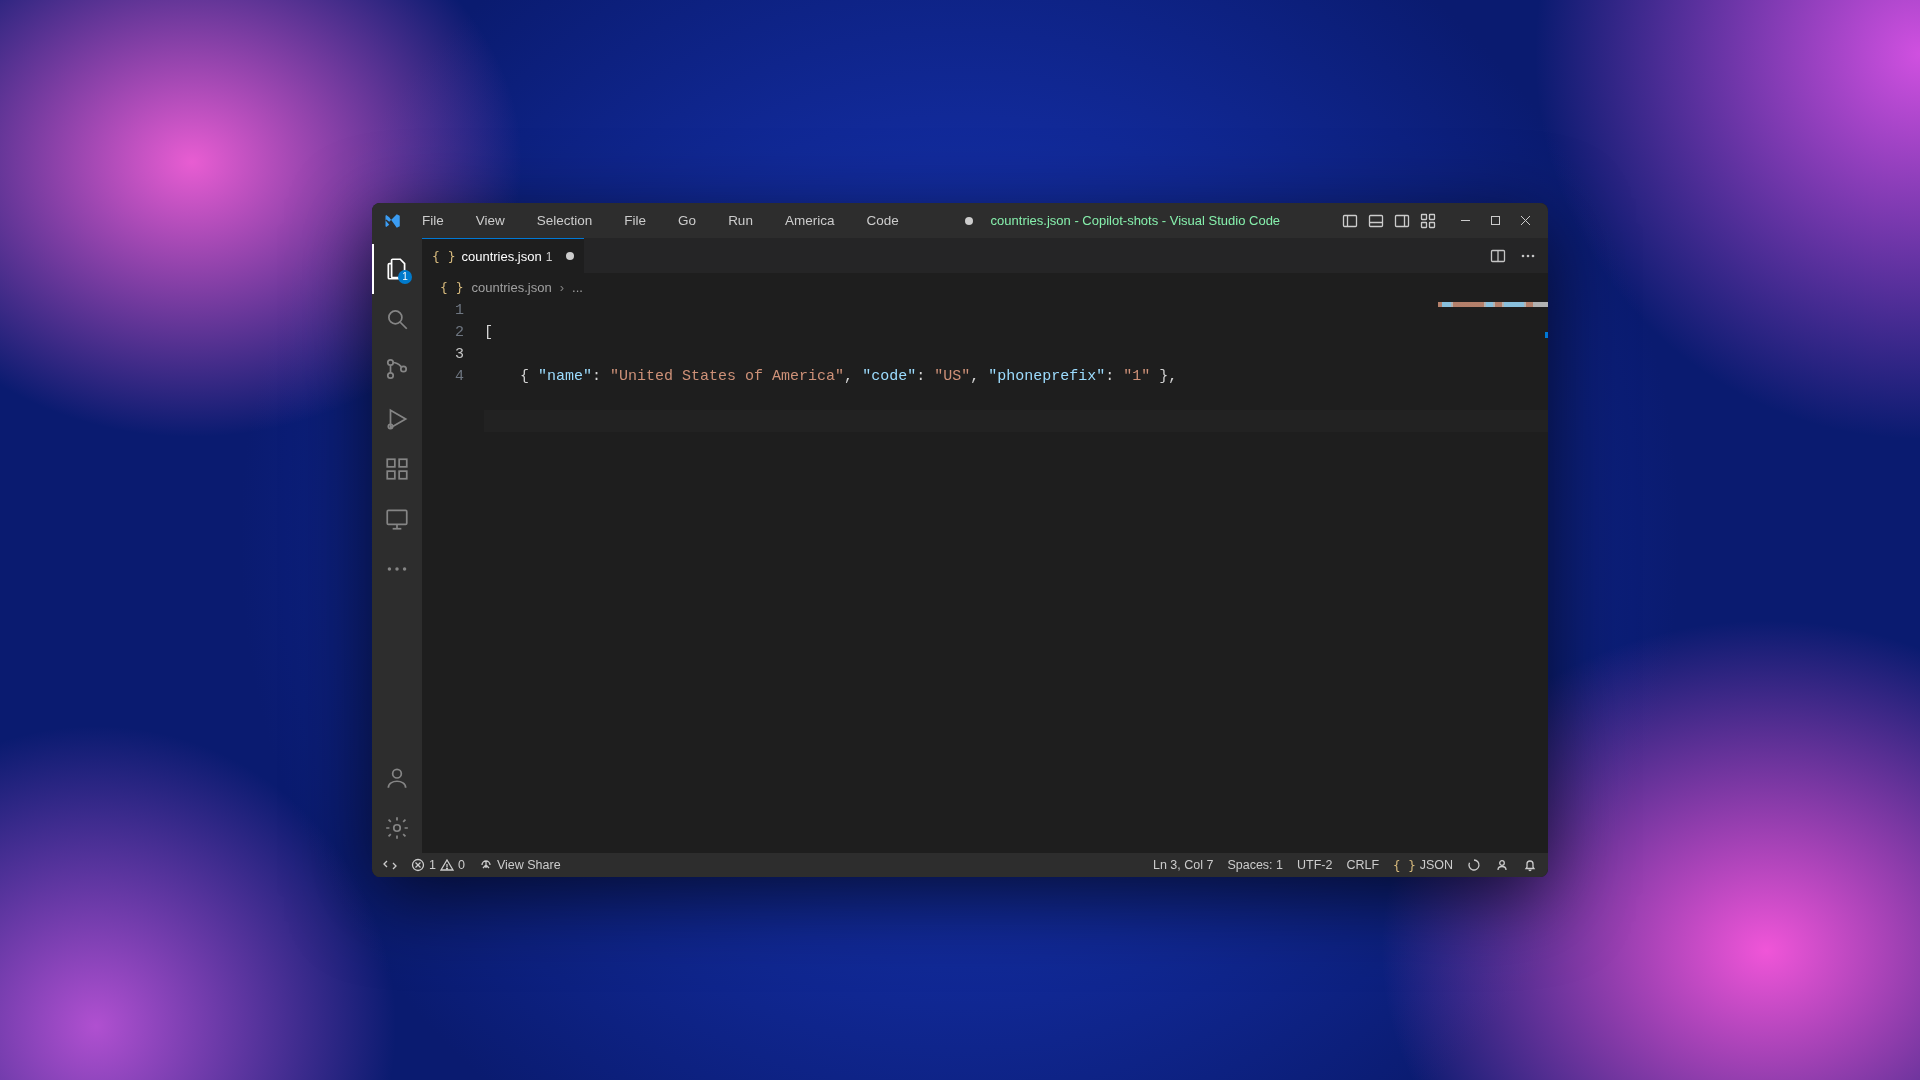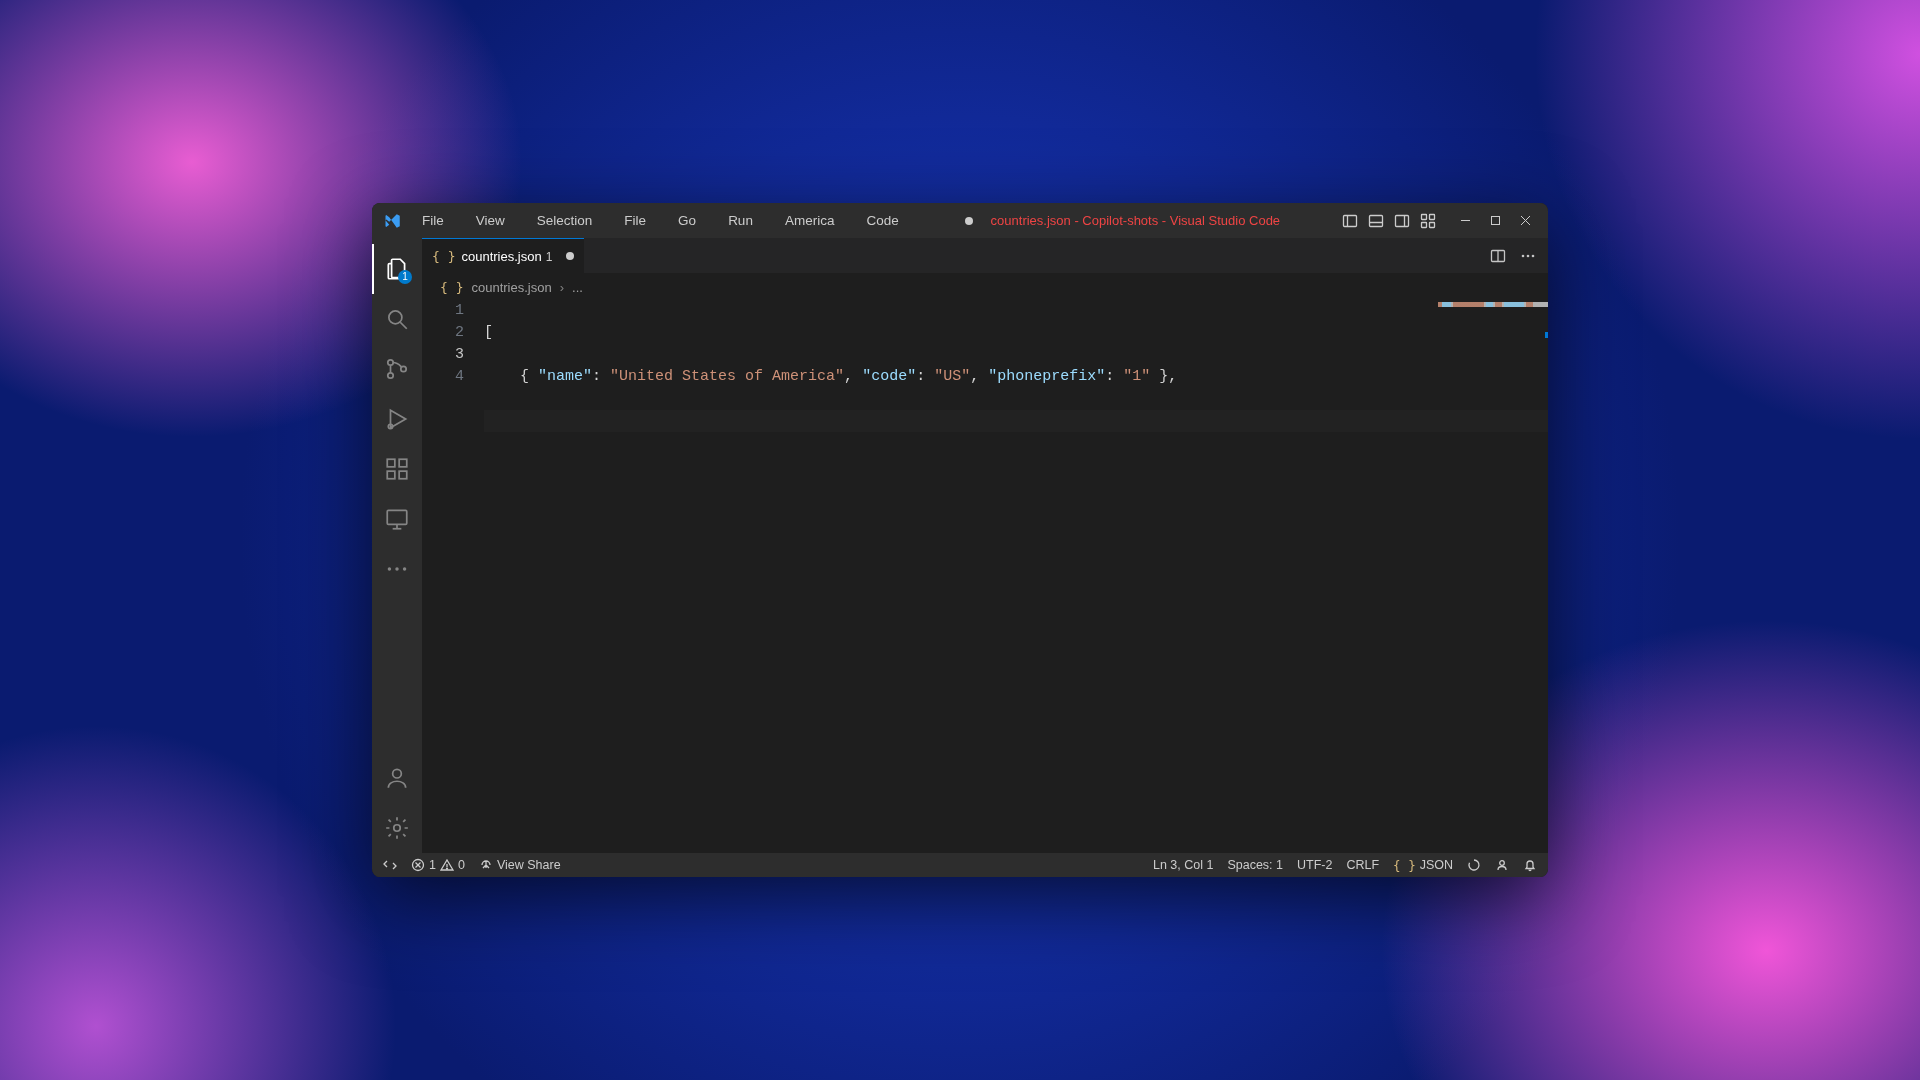--- a/index.html
+++ b/index.html
@@ -28,21 +28,21 @@
   .titlebar {
     height: 35px;
     background: #2d2d2d;
     display: flex; align-items: center;
     padding: 0 8px;
     user-select: none;
   }
   .titlebar .logo { width: 18px; height: 18px; margin: 0 8px 0 4px; }
   .menubar { display: flex; gap: 16px; margin-left: 4px; }
   .menu-item { padding: 4px 8px; border-radius: 4px; color: #cccccc; font-size: 13.5px; }
-  .title-center { flex: 1; display: flex; align-items: center; justify-content: center; gap: 18px; font-size: 13px; color: #ef4444; }
+  .title-center { flex: 1; display: flex; align-items: center; justify-content: center; gap: 18px; font-size: 13px; color: #86efac; }
   .title-center .dot { width: 8px; height: 8px; border-radius: 50%; background: #cccccc; }
   .layout-controls { display: flex; gap: 2px; align-items: center; margin-right: 10px; }
   .layout-btn { width: 24px; height: 24px; display: flex; align-items: center; justify-content: center; border-radius: 4px; }
   .layout-btn svg { stroke: #cccccc; fill: none; stroke-width: 1.3; }
   .win-controls { display: flex; }
   .win-btn { width: 30px; height: 30px; display: flex; align-items: center; justify-content: center; color: #cccccc; font-size: 12px; }
 
   
   .body { flex: 1; display: flex; min-height: 0; }
   .activitybar {
@@ -343,21 +343,21 @@
         </svg>
       <span>0</span>
     </div>
     <div class="status-item">
       <svg width="14" height="14" viewBox="0 0 14 14">
           <path d="M3 7a4 4 0 0 1 8 0M7 3v7M4 10l3-3 3 3"></path>
         </svg>
       <span>View Share</span>
     </div>
     <div class="status-spacer"></div>
-    <div class="status-item">Ln 3, Col 1</div>
+    <div class="status-item">Ln 3, Col 7</div>
     <div class="status-item">Spaces: 1</div>
     <div class="status-item">UTF-2</div>
     <div class="status-item">CRLF</div>
     <div class="status-item">
       <span class="json-braces-color" style="font-family:Consolas,monospace;">{ }</span>
       <span>JSON</span>
     </div>
     <div class="status-item">
       <svg width="14" height="14" viewBox="0 0 14 14">
           <path d="M7 2 a5 5 0 1 1 -4.5 2.8"></path>

